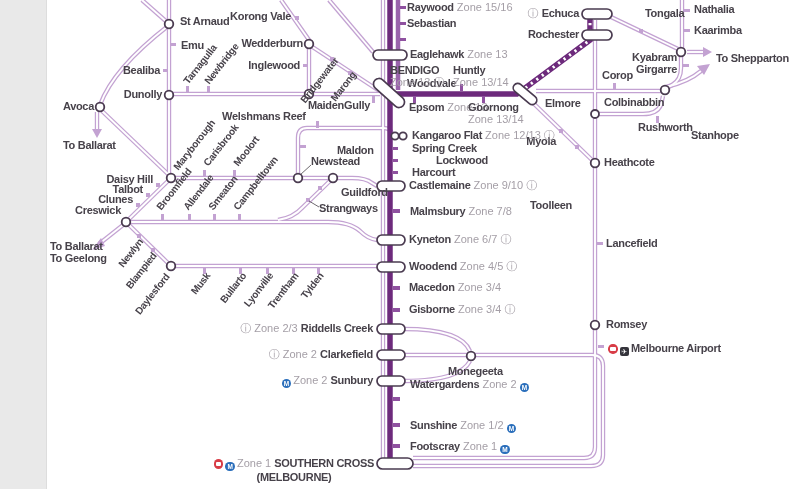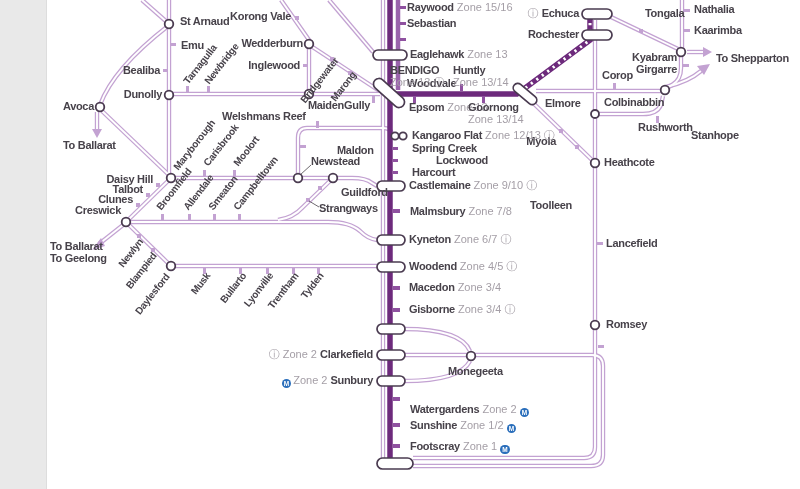--- a/index.html
+++ b/index.html
@@ -253,20 +253,21 @@
     <div class="lbl dest" style="left: 716px; top: 52px;"><span class="nm">To Shepparton</span></div>
     <div class="lbl" style="left: 602px; top: 69px;"><span class="nm">Corop</span></div>
     <div class="lbl" style="left: 604px; top: 96px;"><span class="nm">Colbinabbin</span></div>
     <div class="lbl" style="left: 691px; top: 89px; margin-top: 40px;"><span class="nm">Stanhope</span></div>
     <div class="lbl" style="left: 638px; top: 121px;"><span class="nm">Rushworth</span></div>
     <div class="lbl" style="right: 244px; text-align: right; top: 135px; margin-left: 21px;"><span class="nm">Myola</span></div>
     <div class="lbl" style="right: 228px; text-align: right; top: 151px; margin-top: 48px;"><span class="nm">Toolleen</span></div>
     <div class="lbl" style="left: 604px; top: 156px;"><span class="nm">Heathcote</span></div>
     <div class="lbl" style="left: 606px; top: 237px;"><span class="nm">Lancefield</span></div>
     <div class="lbl" style="left: 606px; top: 318px;"><span class="nm">Romsey</span></div>
+    <div class="lbl" style="left: 608px; top: 342px;"><span class="ic ic-coach"></span><span class="ic ic-airport"></span><span class="nm">Melbourne Airport</span></div>
     <div class="lbl" style="left: 222px; top: 110px;"><span class="nm">Welshmans Reef</span></div>
     <div class="lbl" style="left: 337px; top: 144px;"><span class="nm">Maldon</span></div>
     <div class="lbl" style="left: 311px; top: 155px;"><span class="nm">Newstead</span></div>
     <div class="lbl" style="left: 341px; top: 186px;"><span class="nm">Guildford</span></div>
     <div class="lbl" style="left: 319px; top: 202px;"><span class="nm">Strangways</span></div>
     <div class="lbl" style="right: 647px; text-align: right; top: 173px;"><span class="nm">Daisy Hill</span></div>
     <div class="lbl" style="right: 657px; text-align: right; top: 183px;"><span class="nm">Talbot</span></div>
     <div class="lbl" style="right: 667px; text-align: right; top: 193px;"><span class="nm">Clunes</span></div>
     <div class="lbl" style="right: 679px; text-align: right; top: 204px;"><span class="nm">Creswick</span></div>
     <div class="lbl dest" style="left: 50px; top: 240px;"><span class="nm">To Ballarat</span></div>
@@ -274,26 +275,28 @@
     <div class="lbl" style="left: 412px; top: 129px;"><span class="nm">Kangaroo Flat</span><span class="zone"> Zone 12/13 ⓘ</span></div>
     <div class="lbl" style="left: 412px; top: 142px;"><span class="nm">Spring Creek</span></div>
     <div class="lbl" style="left: 412px; top: 154px; margin-left: 24px;"><span class="nm">Lockwood</span></div>
     <div class="lbl" style="left: 412px; top: 166px;"><span class="nm">Harcourt</span></div>
     <div class="lbl" style="left: 409px; top: 179px;"><span class="nm">Castlemaine</span><span class="zone"> Zone 9/10 ⓘ</span></div>
     <div class="lbl" style="left: 410px; top: 205px;"><span class="nm">Malmsbury</span><span class="zone"> Zone 7/8</span></div>
     <div class="lbl" style="left: 409px; top: 233px;"><span class="nm">Kyneton</span><span class="zone"> Zone 6/7 ⓘ</span></div>
     <div class="lbl" style="left: 409px; top: 260px;"><span class="nm">Woodend</span><span class="zone"> Zone 4/5 ⓘ</span></div>
     <div class="lbl" style="left: 409px; top: 281px;"><span class="nm">Macedon</span><span class="zone"> Zone 3/4</span></div>
     <div class="lbl" style="left: 409px; top: 303px;"><span class="nm">Gisborne</span><span class="zone"> Zone 3/4 ⓘ</span></div>
+    <div class="lbl" style="right: 427px; text-align: right; top: 322px;"><span class="zone">ⓘ Zone 2/3 </span><span class="nm">Riddells Creek</span></div>
     <div class="lbl" style="right: 427px; text-align: right; top: 348px;"><span class="zone">ⓘ Zone 2 </span><span class="nm">Clarkefield</span></div>
     <div class="lbl" style="right: 427px; text-align: right; top: 374px;"><span class="ic ic-metro"></span><span class="zone">Zone 2 </span><span class="nm">Sunbury</span></div>
     <div class="lbl" style="left: 448px; top: 365px;"><span class="nm">Monegeeta</span></div>
-    <div class="lbl" style="left: 410px; top: 403px;"><span class="nm">Watergardens</span><span class="zone"> Zone 2</span> <span class="ic ic-metro"></span></div>
+    <div class="lbl" style="left: 410px; top: 378px;"><span class="nm">Watergardens</span><span class="zone"> Zone 2</span> <span class="ic ic-metro"></span></div>
     <div class="lbl" style="left: 410px; top: 419px;"><span class="nm">Sunshine</span><span class="zone"> Zone 1/2</span> <span class="ic ic-metro"></span></div>
     <div class="lbl" style="left: 410px; top: 440px;"><span class="nm">Footscray</span><span class="zone"> Zone 1</span> <span class="ic ic-metro"></span></div>
+    <div class="lbl" style="right: 426px; text-align: right; top: 457px;"><span class="ic ic-coach"></span><span class="ic ic-metro"></span><span class="zone">Zone 1 </span><span class="nm">SOUTHERN CROSS</span><div class="nm l2">(MELBOURNE)</div></div>
     <div class="lbl diag" style="left: 186px; top: 77px; transform: rotate(-52deg); transform-origin: 0px 50%;"><span class="nm">Tarnagulla</span></div>
     <div class="lbl diag" style="left: 207px; top: 77px; transform: rotate(-52deg); transform-origin: 0px 50%;"><span class="nm">Newbridge</span></div>
     <div class="lbl diag" style="right: 464px; text-align: right; top: 53px; transform: rotate(-52deg); transform-origin: 100% 50%;"><span class="nm">Bridgewater</span></div>
     <div class="lbl diag" style="right: 446px; text-align: right; top: 67px; transform: rotate(-52deg); transform-origin: 100% 50%;"><span class="nm">Marong</span></div>
     <div class="lbl diag" style="left: 176px; top: 163px; transform: rotate(-52deg); transform-origin: 0px 50%;"><span class="nm">Maryborough</span></div>
     <div class="lbl diag" style="left: 206px; top: 159px; transform: rotate(-52deg); transform-origin: 0px 50%;"><span class="nm">Carisbrook</span></div>
     <div class="lbl diag" style="left: 236px; top: 159px; transform: rotate(-52deg); transform-origin: 0px 50%;"><span class="nm">Moolort</span></div>
     <div class="lbl diag" style="left: 159px; top: 203px; transform: rotate(-52deg); transform-origin: 0px 50%;"><span class="nm">Broomfield</span></div>
     <div class="lbl diag" style="left: 186px; top: 203px; transform: rotate(-52deg); transform-origin: 0px 50%;"><span class="nm">Allendale</span></div>
     <div class="lbl diag" style="left: 211px; top: 203px; transform: rotate(-52deg); transform-origin: 0px 50%;"><span class="nm">Smeaton</span></div>

